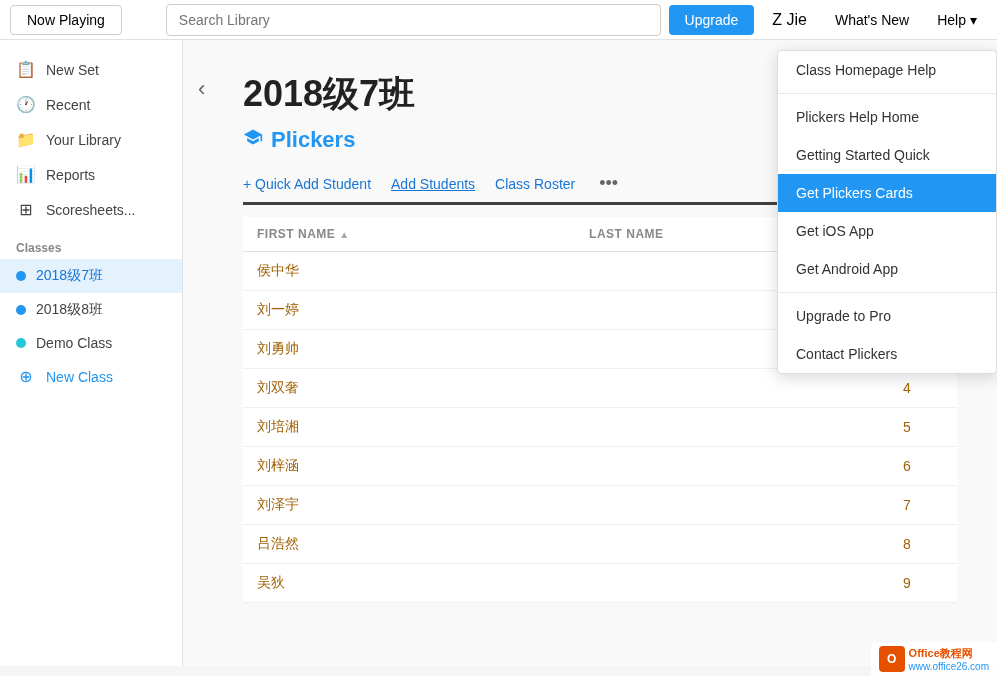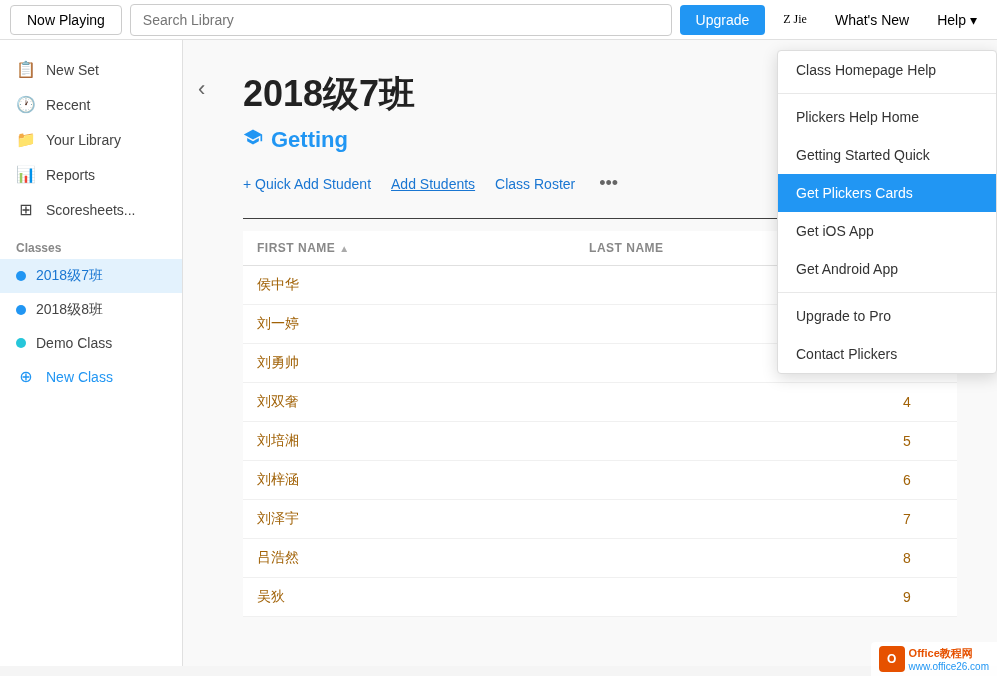--- a/index.html
+++ b/index.html
@@ -9,28 +9,28 @@
     .top-nav {
       display: flex; align-items: center; background: #fff;
       border-bottom: 1px solid #e0e0e0; height: 40px; padding: 0 10px; gap: 8px; position: relative; z-index: 100;
     }
     .now-playing-btn {
       border: 1.5px solid #ccc; border-radius: 4px; background: #fff;
       padding: 6px 16px; font-size: 14px; cursor: pointer; white-space: nowrap;
     }
     .search-input {
       flex: 1; border: 1.5px solid #ccc; border-radius: 4px;
-      padding: 7px 12px; font-size: 14px; outline: none; color: #999;
+      padding: 7px 12px; font-size: 14px; outline: none; color: #999; margin-left: 36px;
     }
     .upgrade-btn {
       background: #2196f3; color: #fff; border: none; border-radius: 4px;
       padding: 7px 16px; font-size: 14px; cursor: pointer;
     }
     .user-btn {
-      border: none; background: none; font-size: 12px; cursor: pointer; padding: 6px 10px; font-family: Liberation Serif, serif;
+      border: none; background: none; font-size: 16px; cursor: pointer; padding: 6px 10px;
     }
     .whats-new-btn {
       border: none; background: none; font-size: 14px; cursor: pointer; padding: 6px 10px;
     }
     .help-btn {
       border: none; background: none; font-size: 14px; cursor: pointer; padding: 6px 10px; display: flex; align-items: center; gap: 4px;
     }
 
     
     .layout { display: flex; height: calc(676px - 50px); }
@@ -54,21 +54,21 @@
 
     
     .main-content { flex: 1; background: #f9f9f9; overflow-y: auto; padding: 0; position: relative; }
     .content-inner { padding: 30px 40px 30px 60px; }
 
     .back-btn { position: absolute; left: 15px; top: 36px; font-size: 22px; color: #666; cursor: pointer; }
 
     .class-title { font-size: 36px; font-weight: 700; color: #222; margin-bottom: 8px; }
     .students-title { font-size: 22px; font-weight: 600; color: #2196f3; display: flex; align-items: center; gap: 8px; margin-bottom: 20px; }
 
-    .actions-bar { display: flex; align-items: center; gap: 20px; margin-bottom: 12px; padding-bottom: 24px; border-bottom: 1px solid #404040; }
+    .actions-bar { display: flex; align-items: center; gap: 20px; margin-bottom: 12px; padding-bottom: 8px; border-bottom: 3px solid #404040; }
     .quick-add-btn { color: #1976d2; font-size: 14px; cursor: pointer; display: flex; align-items: center; gap: 4px; }
     .add-students-btn { color: #1976d2; font-size: 14px; cursor: pointer; text-decoration: underline; }
     .class-roster-btn { color: #1976d2; font-size: 14px; cursor: pointer; }
     .more-btn { color: #666; font-size: 18px; cursor: pointer; margin-left: 4px; }
 
     
     .student-table { width: 100%; border-collapse: collapse; background: #fff; }
     .student-table th {
       text-align: left; padding: 10px 14px; font-size: 12px;
       color: #888; font-weight: 600; border-bottom: 1px solid #e0e0e0;
@@ -177,21 +177,21 @@
     <div class="content-inner" style="position:relative;">
       <div class="back-btn">‹</div>
 
       <h1 class="class-title">2018级7班</h1>
       <div class="students-title">
         <span style="color:#2196f3;">
           <svg width="20" height="20" viewBox="0 0 24 24" fill="#2196f3">
               <path d="M12 3L1 9l11 6 9-4.91V17h2V9L12 3zM5 13.18v4L12 21l7-3.82v-4L12 17l-7-3.82z"></path>
             </svg>
         </span>
-        <span>Getting</span>
+        <span>Plickers</span>
       </div>
 
       <div class="actions-bar">
         <span class="quick-add-btn">+ Quick Add Student</span>
         <span class="add-students-btn">Add Students</span>
         <span class="class-roster-btn">Class Roster</span>
         <span class="more-btn">•••</span>
       </div>
 
       <table class="student-table">

